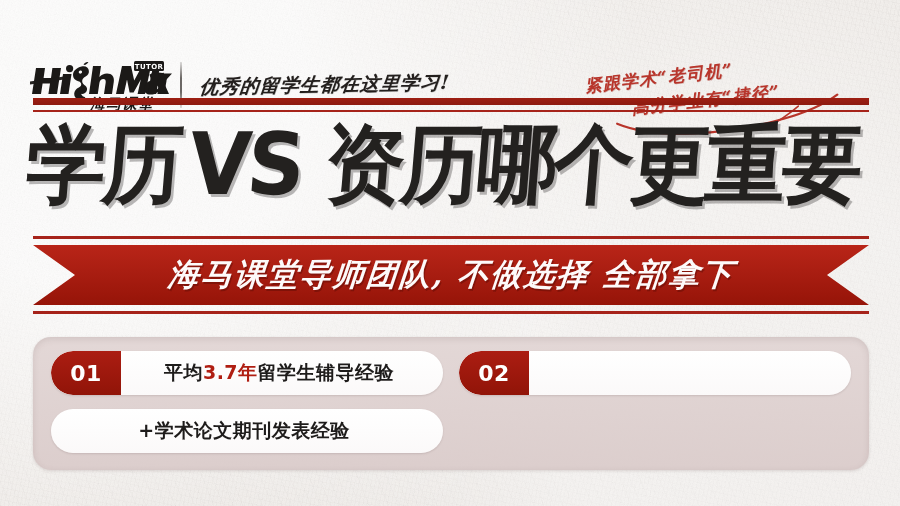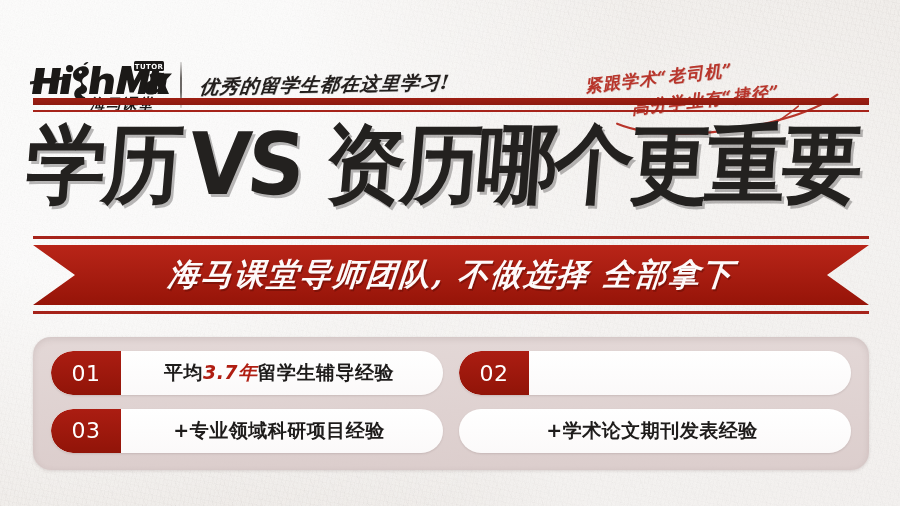--- a/index.html
+++ b/index.html
@@ -127,33 +127,33 @@
     overflow:hidden;
     box-shadow:0 1px 2px rgba(120,100,98,.22);
   }
   .feature .num {
     flex:0 0 70px;
     background:linear-gradient(180deg,#ab1d12,#911408);
     border-radius:22px 0 0 22px;
     color:#fff;
     display:flex; align-items:center; justify-content:center;
     font-family:"DejaVu Sans", sans-serif;
-    font-size:22px; font-weight:400; letter-spacing:.5px;
+    font-size:22px; font-weight:700; letter-spacing:.5px;
   }
   .feature .txt {
     flex:1 1 auto;
     display:flex; align-items:center; justify-content:center;
     font-family:"DejaVu Sans", sans-serif;
     font-size:19px; font-weight:700;
     color:#1e1c1b; letter-spacing:.5px;
     white-space:nowrap;
     padding-right:6px;
     text-align:center;
   }
-  .feature .txt .hi { color:#b01e12;font-style:italic; }
+  .feature .txt .hi { color:#b01e12; }
 </style>
 </head>
 <body>
 
 <div class="stage">
 
   <svg class="grain" width="900" height="506">
     <filter id="fgrain">
       <feTurbulence type="fractalNoise" baseFrequency="0.85" numOctaves="4" stitchTiles="stitch"></feTurbulence>
       <feColorMatrix type="saturate" values="0"></feColorMatrix>
@@ -242,28 +242,20 @@
           <span>平均</span>
           <span class="hi">3.7年</span>
           <span>留学生辅导经验</span>
         </div>
     </div>
 
     <div class="feature">
       <div class="num">02</div>
     </div>
 
-    <div class="feature">
-      <div class="num">03</div>
-      <div class="txt">
-          <span></span>
-          <span class="hi"></span>
-          <span>+专业领域科研项目经验</span>
-        </div>
-    </div>
 
     <div class="feature">
       <div class="txt">
           <span></span>
           <span class="hi"></span>
           <span>+学术论文期刊发表经验</span>
         </div>
     </div>
 
   </div>

